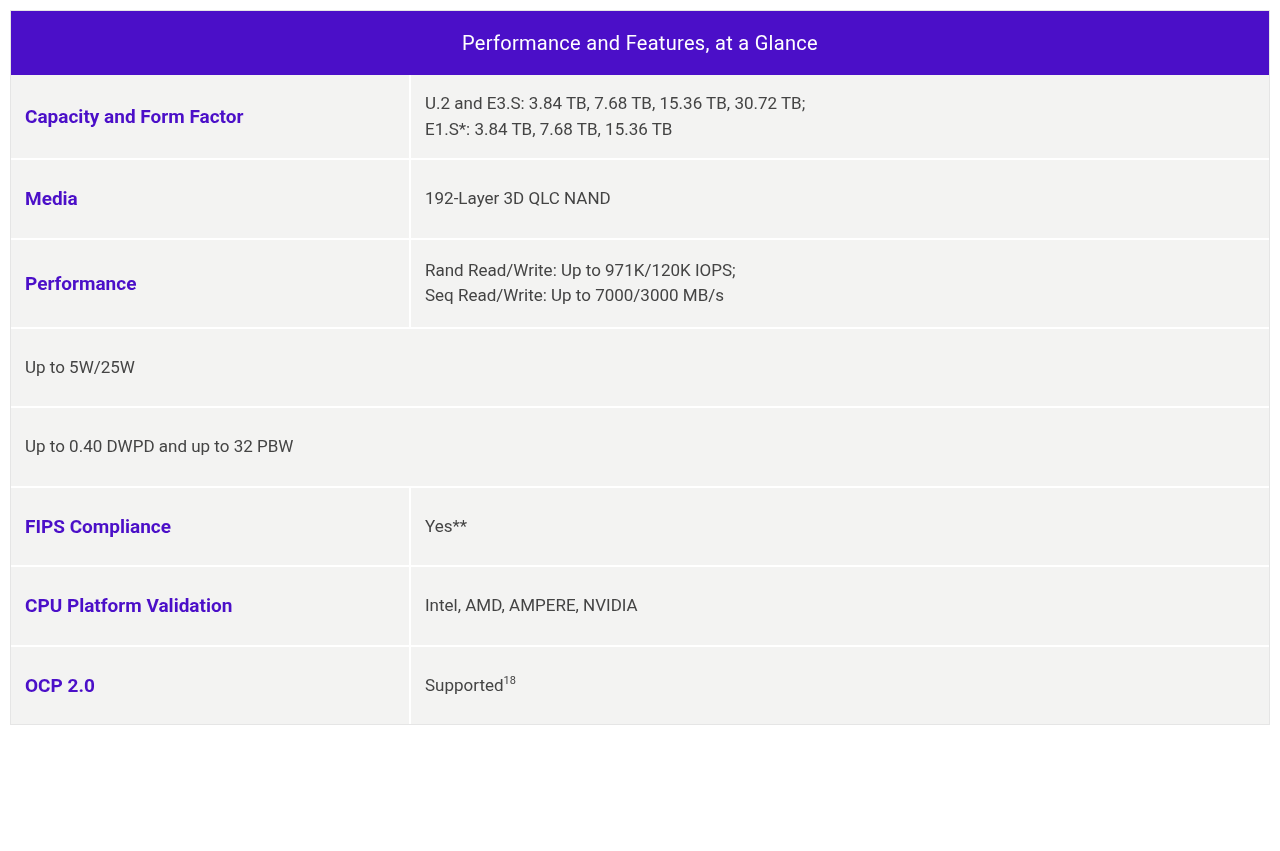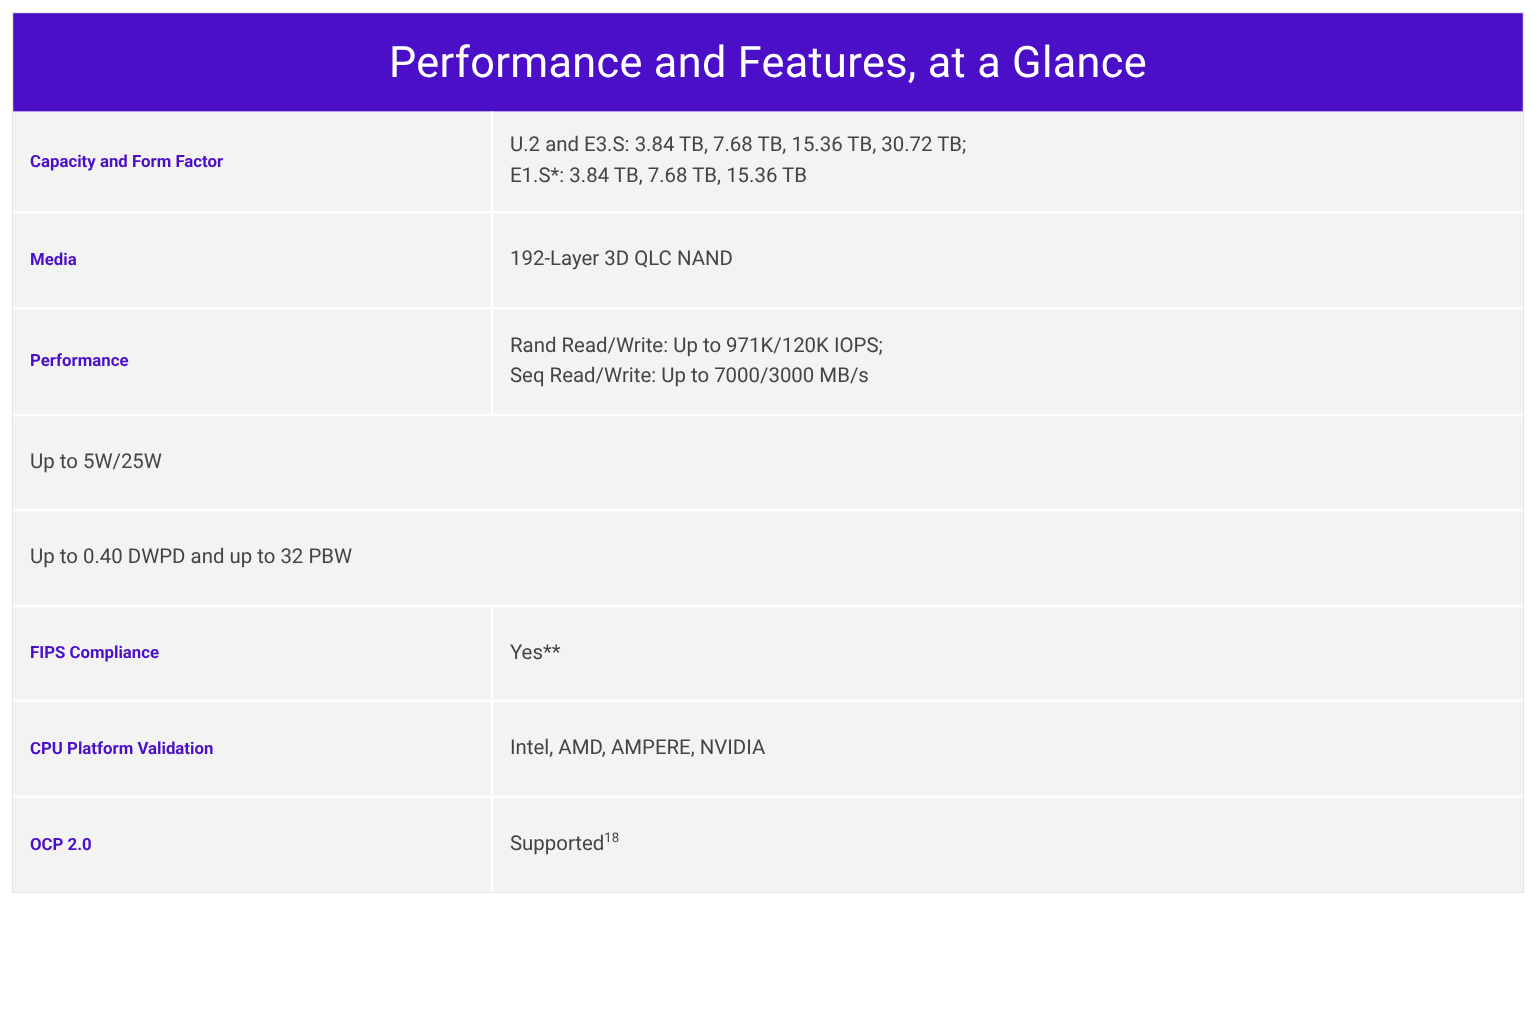--- a/index.html
+++ b/index.html
@@ -16,38 +16,38 @@
     }
     .table-container {
       width: 100%;
       border: 1px solid #e5e5e5;
     }
     .table-header {
       background: #4b0fc8;
       color: #ffffff;
       text-align: center;
       padding: 20px 10px;
-      font-size: 36px;
+      font-size: 20px;
       font-weight: 400;
       letter-spacing: 0.3px;
     }
     .table-row {
       display: flex;
       border-bottom: 2px solid #ffffff;
       background: #f3f3f2;
     }
     .table-row:last-child {
       border-bottom: none;
     }
     .label-cell {
       width: 400px;
       padding: 26px 14px;
       color: #4b0fc8;
       font-weight: 700;
-      font-size: 14px;
+      font-size: 19px;
       border-right: 2px solid #ffffff;
       display: flex;
       align-items: center;
     }
     .value-cell {
       flex: 1;
       padding: 26px 14px;
       color: #444444;
       font-size: 17px;
       line-height: 1.5;

